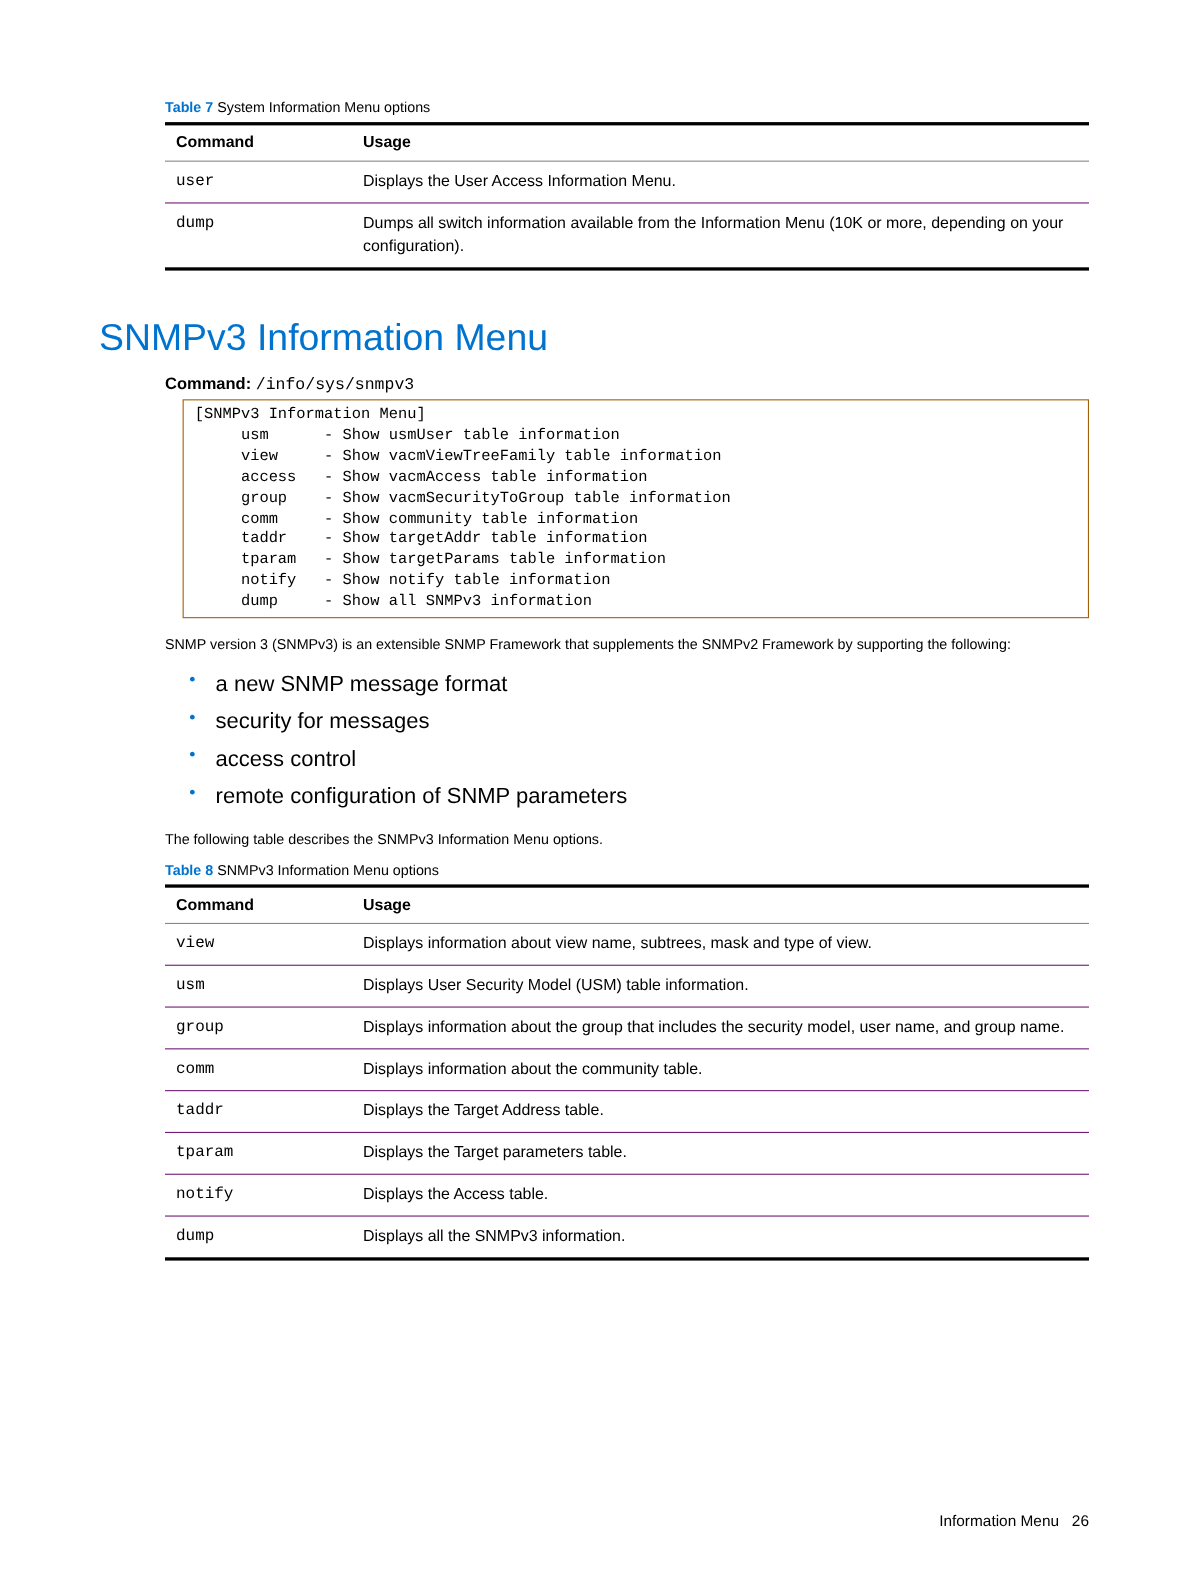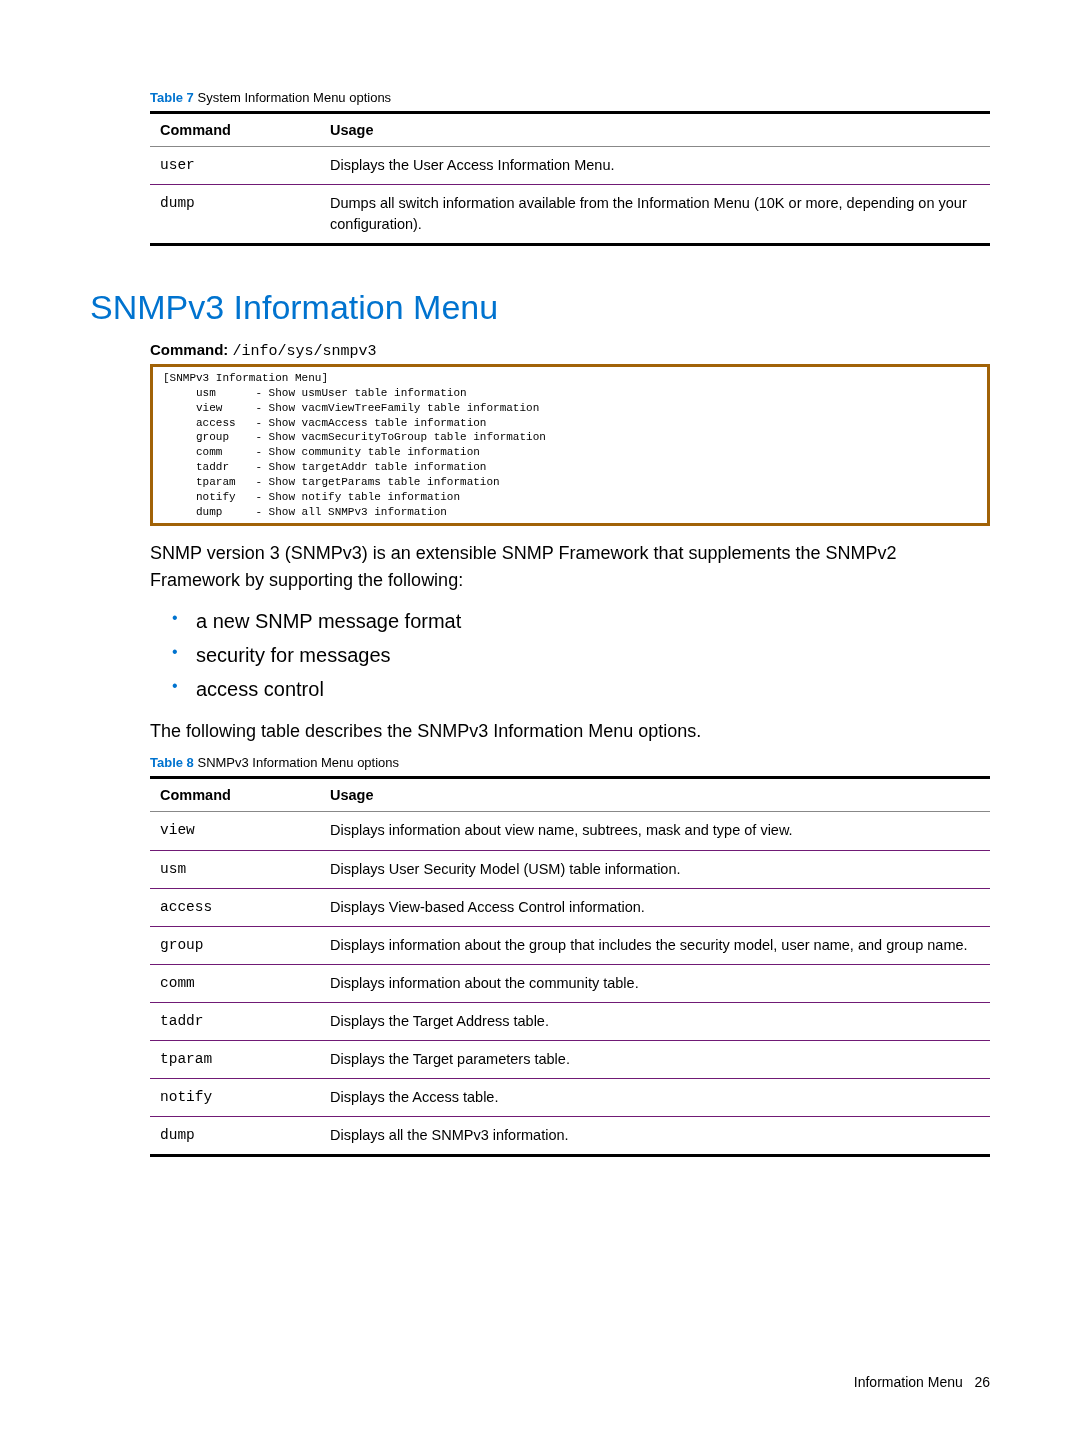--- a/index.html
+++ b/index.html
@@ -37,29 +37,30 @@
   h1.section {
     color: #0073cf;
     font-weight: 300;
     font-size: 34px;
     margin: 42px 0 14px 0;
   }
   .indent { margin-left: 60px; }
   .cmd-line { font-size: 15px; margin-bottom: 4px; }
   .cmd-line .lbl { font-weight: bold; }
   .codebox {
-    border: 3px solid #a16207;
+    border: 1px solid #a16207;
     padding: 4px 10px 4px 10px;
-    font-size: 11px;
+    font-size: 14px;
     line-height: 1.35;
     white-space: pre;
     margin-bottom: 14px;
+    margin-left: 16px;
   }
   p.body {
-    font-size: 18px;
+    font-size: 13px;
     line-height: 1.5;
     margin: 8px 0 10px 0;
   }
   ul.bullets { list-style: none; margin: 0 0 12px 18px; }
   ul.bullets li {
     font-size: 20px;
     line-height: 1.7;
     padding-left: 28px;
     position: relative;
   }
@@ -121,20 +122,21 @@
      taddr    - Show targetAddr table information
      tparam   - Show targetParams table information
      notify   - Show notify table information
      dump     - Show all SNMPv3 information</div>
 
   <p class="body">SNMP version 3 (SNMPv3) is an extensible SNMP Framework that supplements the SNMPv2 Framework by supporting the following:</p>
   <ul class="bullets">
     <li>a new SNMP message format</li>
     <li>security for messages</li>
     <li>access control</li>
+    <li>remote configuration of SNMP parameters</li>
   </ul>
   <p class="body">The following table describes the SNMPv3 Information Menu options.</p>
 
   <div class="caption" style="margin-top:2px">
     <span class="tbl">Table 8</span>
     <span>SNMPv3 Information Menu options</span>
   </div>
   <table class="cmd">
     <thead>
       <tr>
@@ -143,24 +145,20 @@
       </tr>
     </thead>
     <tbody>
       <tr>
         <td class="c1 mono">view</td>
         <td>Displays information about view name, subtrees, mask and type of view.</td>
       </tr>
       <tr>
         <td class="c1 mono">usm</td>
         <td>Displays User Security Model (USM) table information.</td>
-      </tr>
-      <tr>
-        <td class="c1 mono">access</td>
-        <td>Displays View-based Access Control information.</td>
       </tr>
       <tr>
         <td class="c1 mono">group</td>
         <td>Displays information about the group that includes the security model, user name, and group name.</td>
       </tr>
       <tr>
         <td class="c1 mono">comm</td>
         <td>Displays information about the community table.</td>
       </tr>
       <tr>

